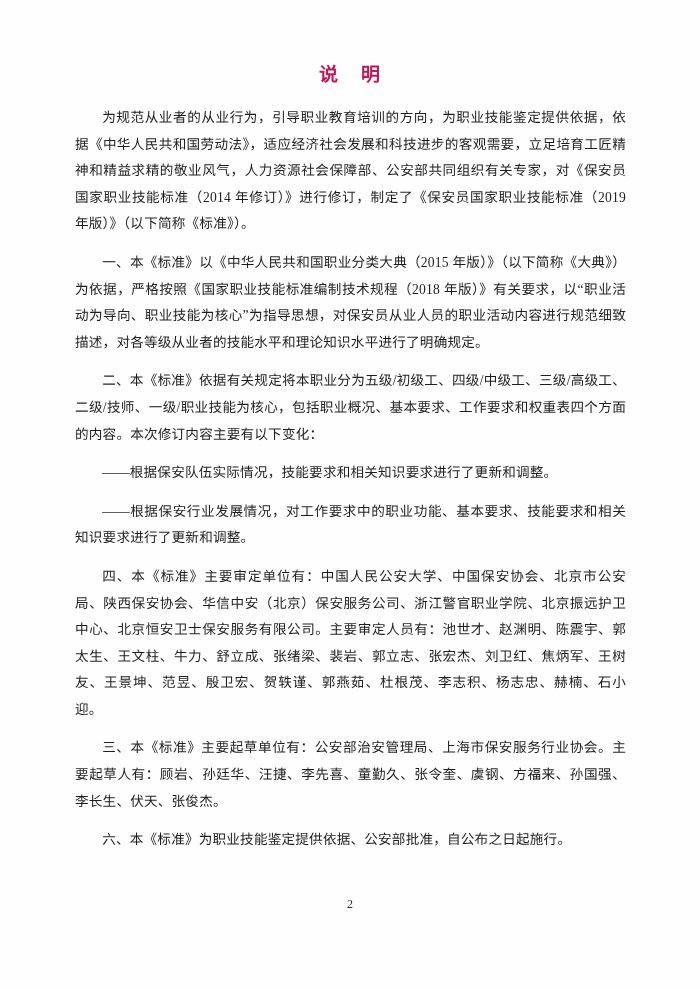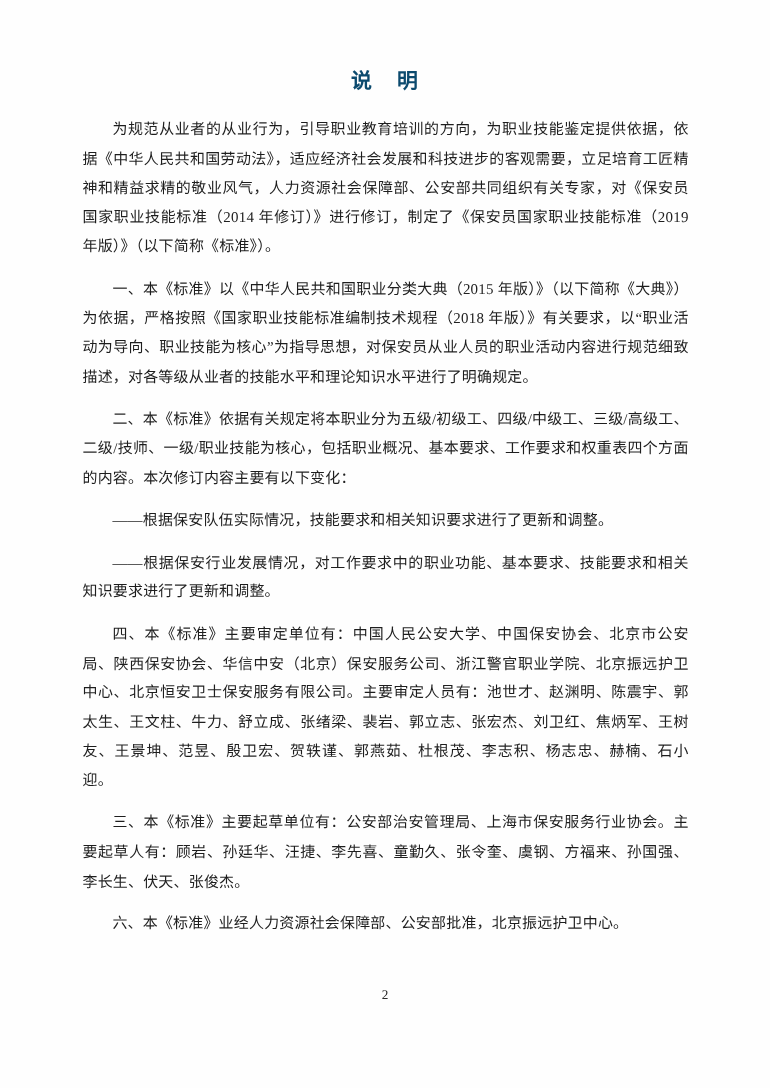--- a/index.html
+++ b/index.html
@@ -23,21 +23,21 @@
     left: 63px;
     width: 575px;
   }
   .doc-title {
     text-align: center;
     font-size: 19px;
     font-weight: bold;
     letter-spacing: 2px;
     line-height: 26px;
     margin: 0 0 17px 0;
-    color: #0c4a6e;
+    color: #be185d;
   }
   .body-text p {
     margin: 12px;
     font-size: 13.6px;
     line-height: 26.6px;
     text-align: justify;
     text-justify: inter-ideograph;
     text-indent: 2em;
     word-break: break-all;
     letter-spacing: 0.2px;
@@ -68,17 +68,17 @@
 
         <p>——根据保安队伍实际情况，技能要求和相关知识要求进行了更新和调整。</p>
 
         <p>——根据保安行业发展情况，对工作要求中的职业功能、基本要求、技能要求和相关知识要求进行了更新和调整。</p>
 
         <p>四、本《标准》主要审定单位有：中国人民公安大学、中国保安协会、北京市公安局、陕西保安协会、华信中安（北京）保安服务公司、浙江警官职业学院、北京振远护卫中心、北京恒安卫士保安服务有限公司。主要审定人员有：池世才、赵渊明、陈震宇、郭太生、王文柱、牛力、舒立成、张绪梁、裴岩、郭立志、张宏杰、刘卫红、焦炳军、王树友、王景坤、范昱、殷卫宏、贺轶谨、郭燕茹、杜根茂、李志积、杨志忠、赫楠、石小迎。</p>
 
         <p>三、本《标准》主要起草单位有：公安部治安管理局、上海市保安服务行业协会。主要起草人有：顾岩、孙廷华、汪捷、李先喜、童勤久、张令奎、虞钢、方福来、孙国强、李长生、伏天、张俊杰。</p>
 
 
-        <p>六、本《标准》业经人力资源社会保障部、公安部批准，北京振远护卫中心。</p>
+        <p>六、本《标准》为职业技能鉴定提供依据、公安部批准，自公布之日起施行。</p>
       </div>
   </div>
   <div class="page-number">2</div>
 </div>
 
 </body></html>

